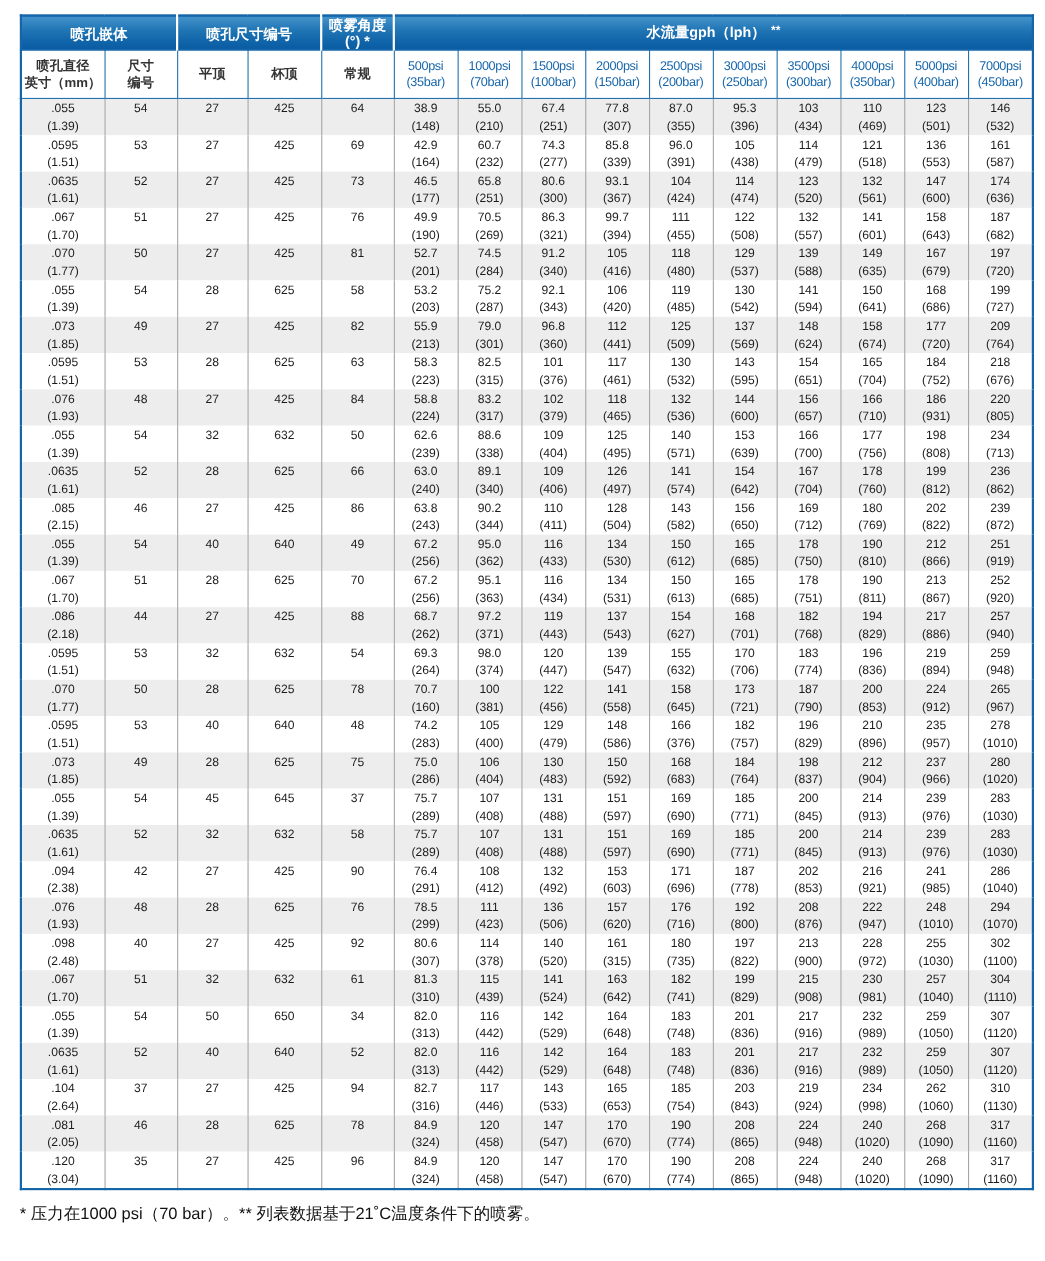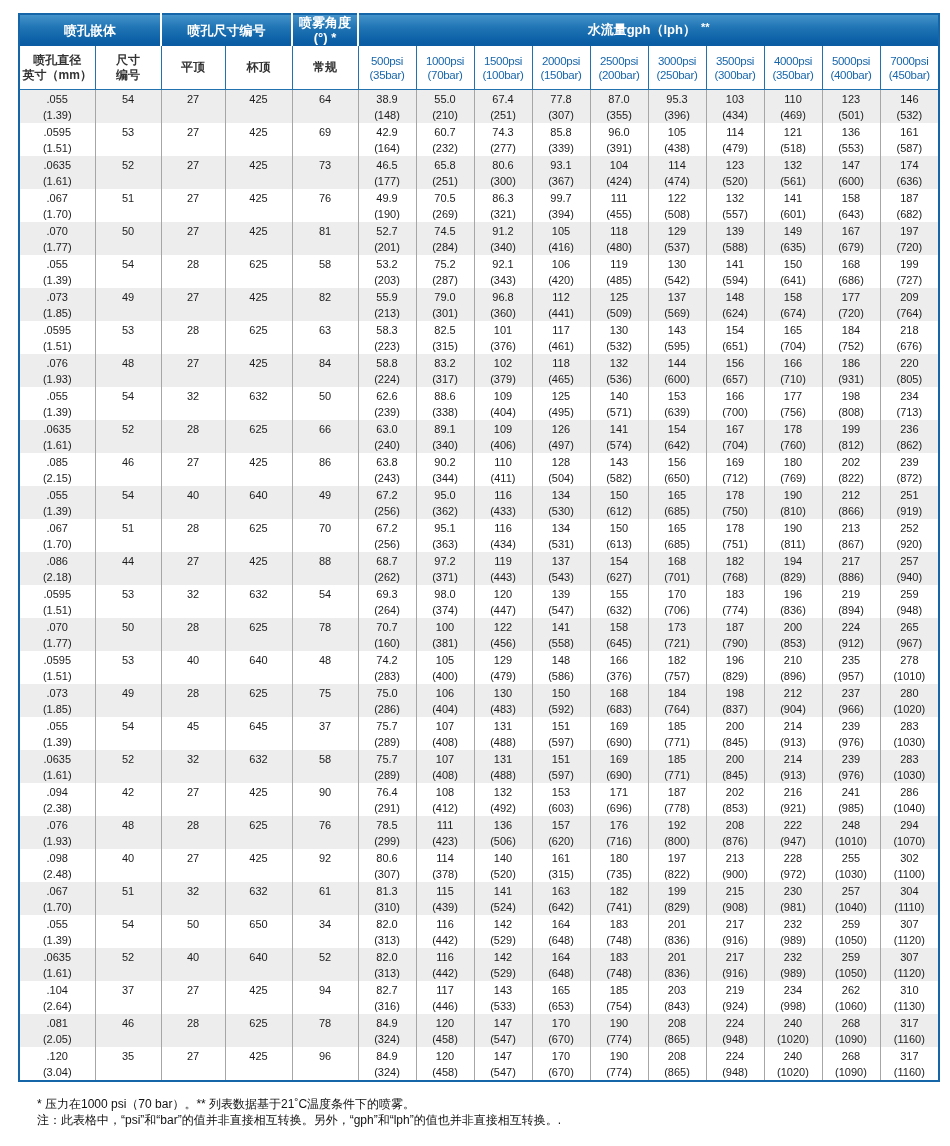--- a/index.html
+++ b/index.html
@@ -68,24 +68,23 @@
     border-left: 1px solid #a6a6a6;
   }
   tbody td:first-child { border-left: none; }
   tbody tr:nth-child(odd) { background: #ededed; }
   tbody tr:nth-child(even) { background: #ffffff; }
   tbody .v1, tbody .v2 { line-height: 16px; white-space: nowrap; }
 
   
   .notes {
     margin-top: 14px;
-    font-size: 12px;
+    font-size: 15px;
     line-height: 16px;
     color: #111111;
-    margin-left: 19px;
   }
 </style>
 </head>
 <body>
 
 <div class="page">
 
   <table class="spec">
     <colgroup>
       <col style="width:76px">
@@ -1924,16 +1923,15 @@
           <td>
             <div class="v1">317</div>
             <div class="v2">(1160)</div>
           </td>
         </tr>
       </tbody>
   </table>
 
   <div class="notes">
     <div>* 压力在1000 psi（70 bar）。** 列表数据基于21˚C温度条件下的喷雾。</div>
-    <div>注：此表格中，“psi”和“bar”的值并非直接相互转换。另外，“gph”和“lph”的值也并非直接相互转换。.</div>
   </div>
 
 </div>
 
 </body></html>

